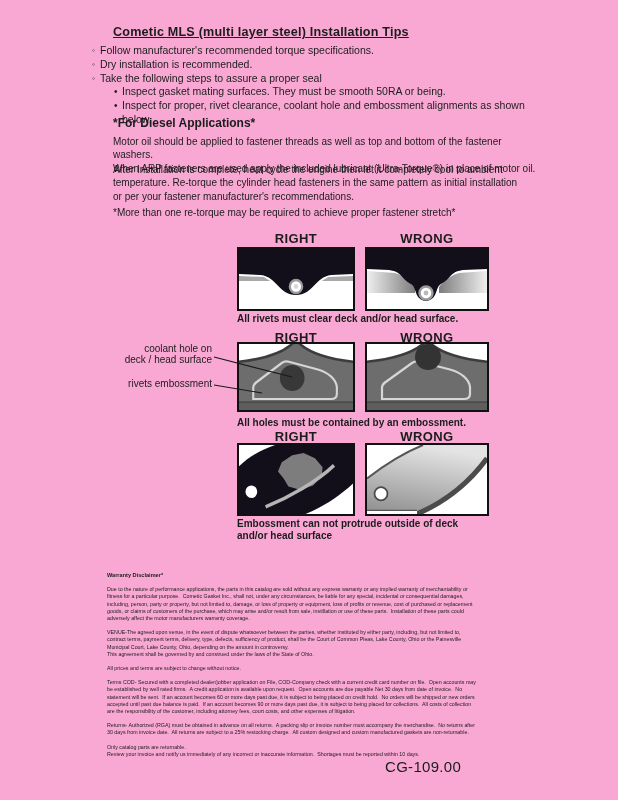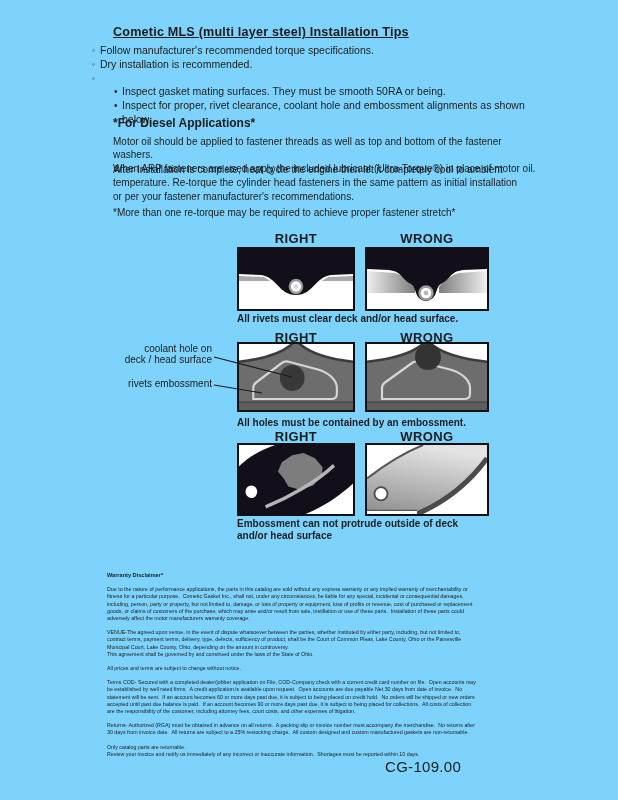--- a/index.html
+++ b/index.html
@@ -1,16 +1,16 @@
 <!DOCTYPE html>
 <html><head>
 <meta charset="utf-8">
 <style>
   html,body{margin:0;padding:0;background:#ffffff;}
-  .page{position:relative;width:618px;height:800px;background:#7dd3fc;overflow:hidden;
+  .page{position:relative;width:618px;height:800px;background:#f9a8d4;overflow:hidden;
         font-family:"Liberation Sans", sans-serif;color:#1c1c1c;}
   .title{position:absolute;left:113px;top:25px;margin:0;font-size:12.6px;font-weight:bold;
          text-decoration:underline;letter-spacing:0.2px;}
   .bullets{position:absolute;left:92px;top:44px;width:460px;font-size:10.5px;line-height:13.8px;}
   .b-row{display:flex;}
   .b-row.sub{margin-left:22px;}
   .b-mark{width:8px;flex:0 0 8px;font-size:8.5px;line-height:13.8px;}
   .b-mark.dot{font-size:10px;}
   .diesel-h{position:absolute;left:113px;top:116px;margin:0;font-size:12px;font-weight:bold;}
   .para{position:absolute;left:113px;width:424px;margin:0;font-size:10px;line-height:13.4px;
@@ -43,20 +43,21 @@
     <div class="b-row">
       <span class="b-mark">◦</span>
       <span class="b-text">Follow manufacturer's recommended torque specifications.</span>
     </div>
     <div class="b-row">
       <span class="b-mark">◦</span>
       <span class="b-text">Dry installation is recommended.</span>
     </div>
     <div class="b-row">
       <span class="b-mark">◦</span>
+      <span class="b-text">Take the following steps to assure a proper seal</span>
     </div>
     <div class="b-row sub">
       <span class="b-mark dot">•</span>
       <span class="b-text">Inspect gasket mating surfaces.  They must be smooth 50RA or being.</span>
     </div>
     <div class="b-row sub">
       <span class="b-mark dot">•</span>
       <span class="b-text">Inspect for proper, rivet clearance, coolant hole and embossment alignments as shown below.</span>
     </div>
   </div>

